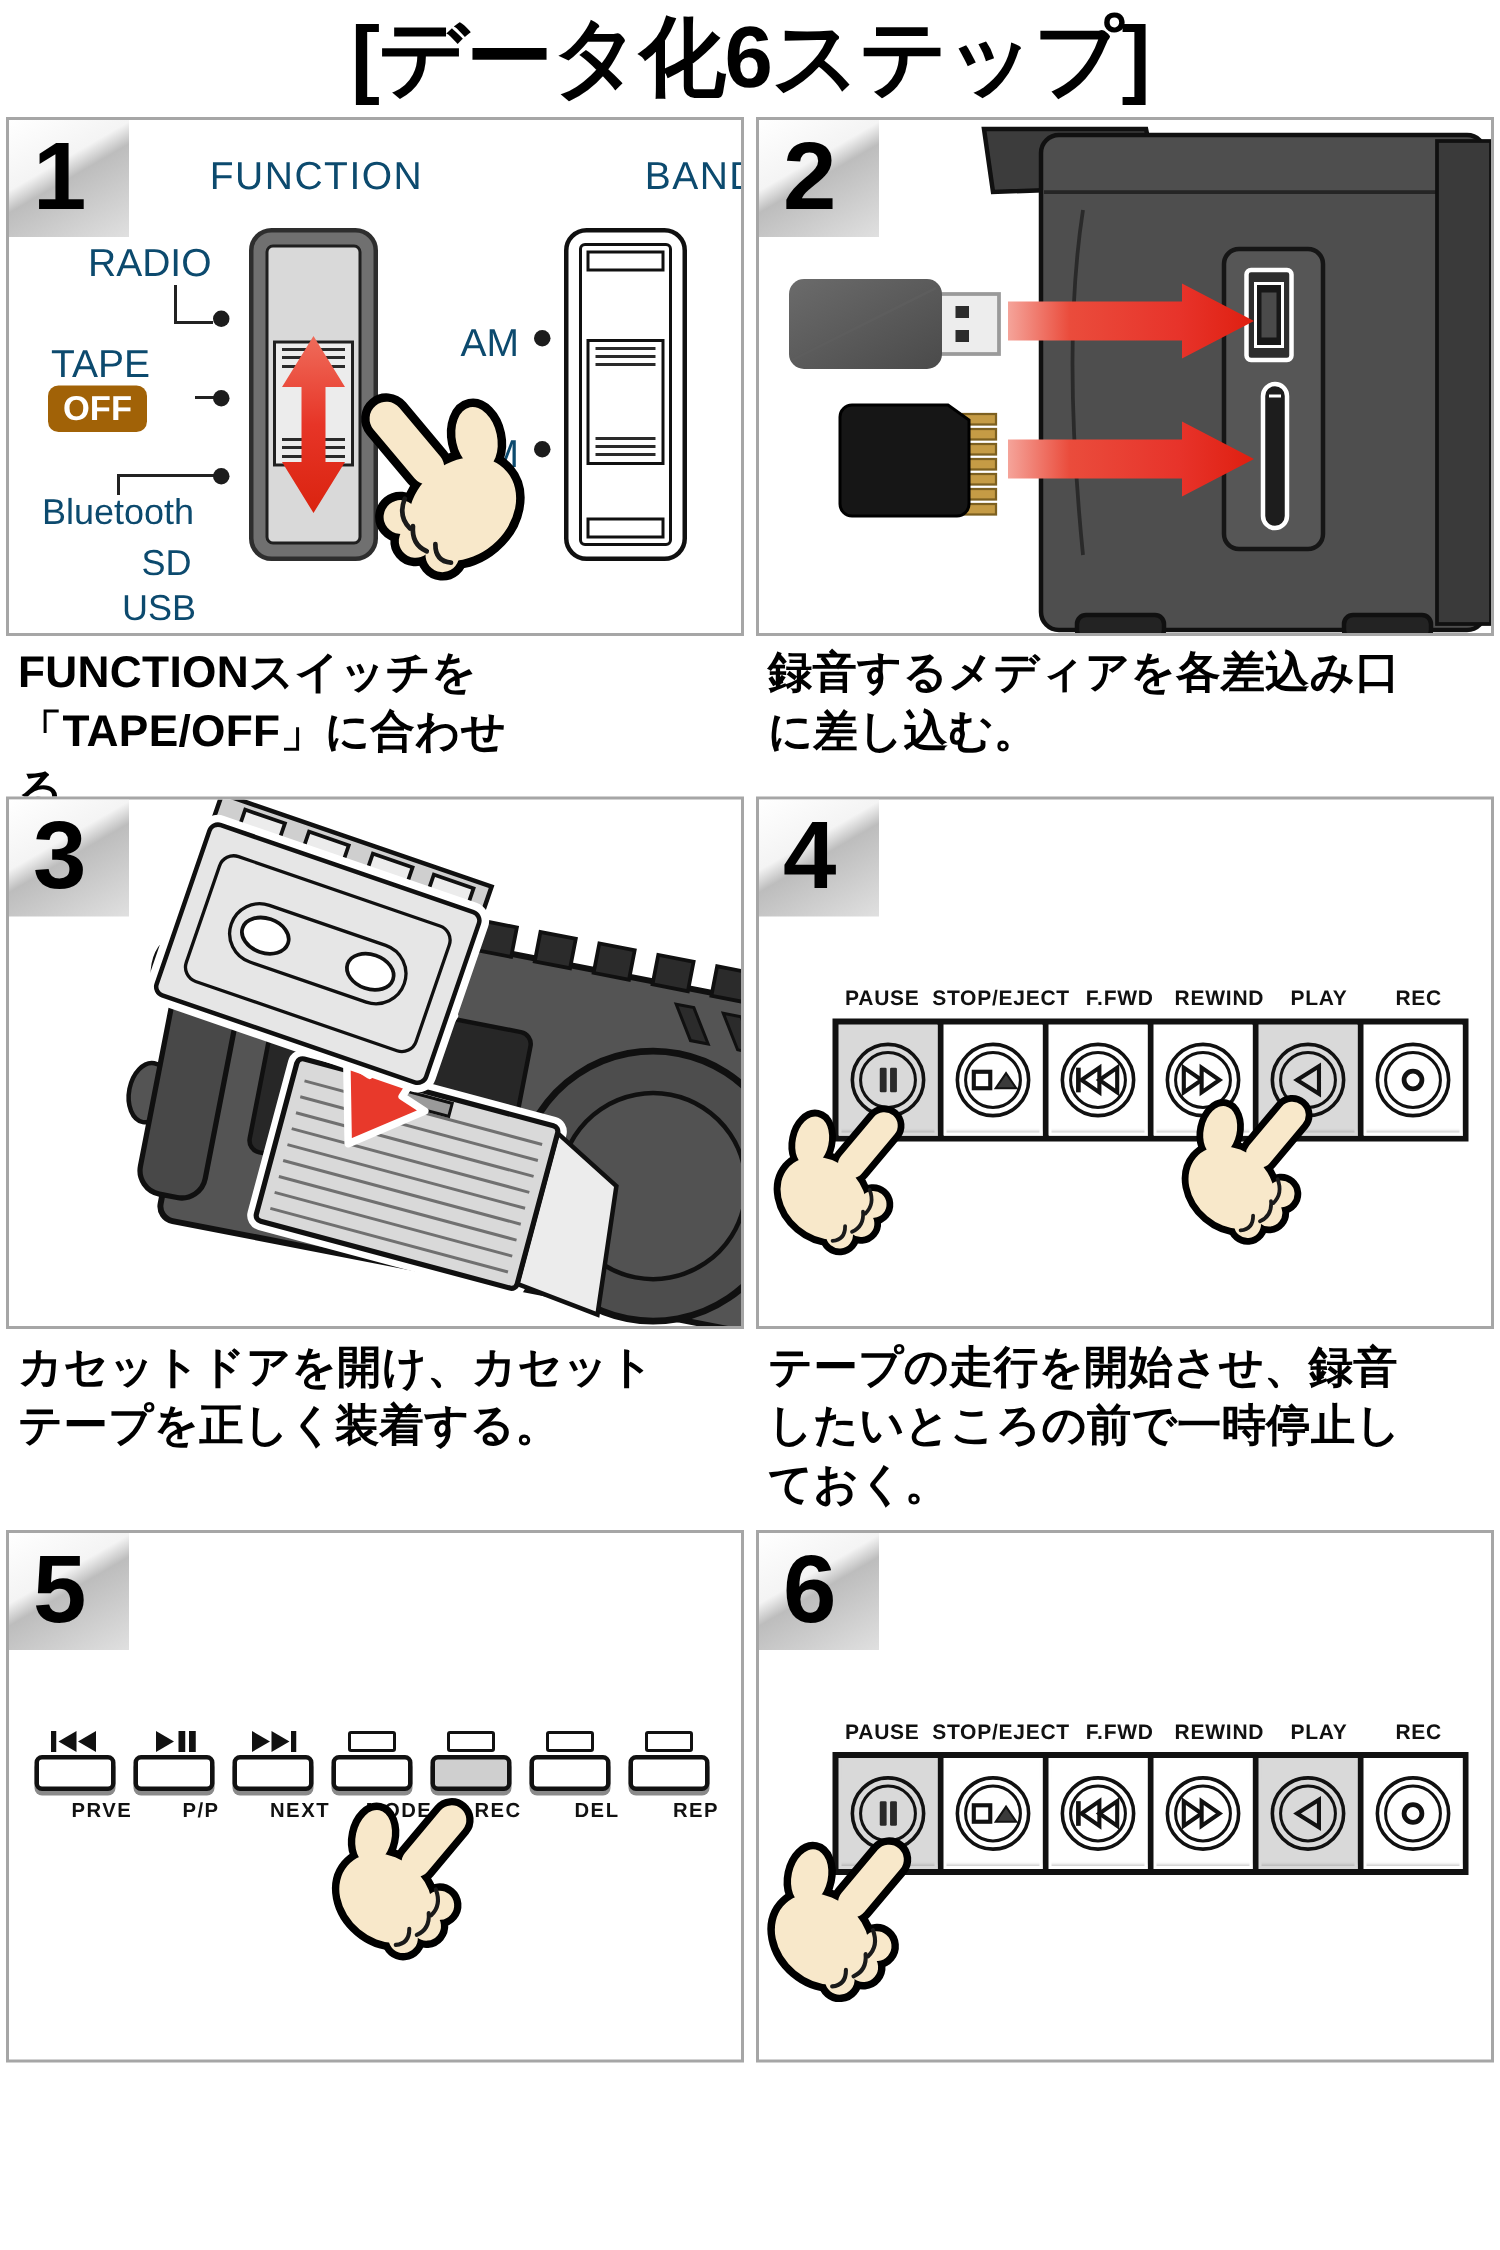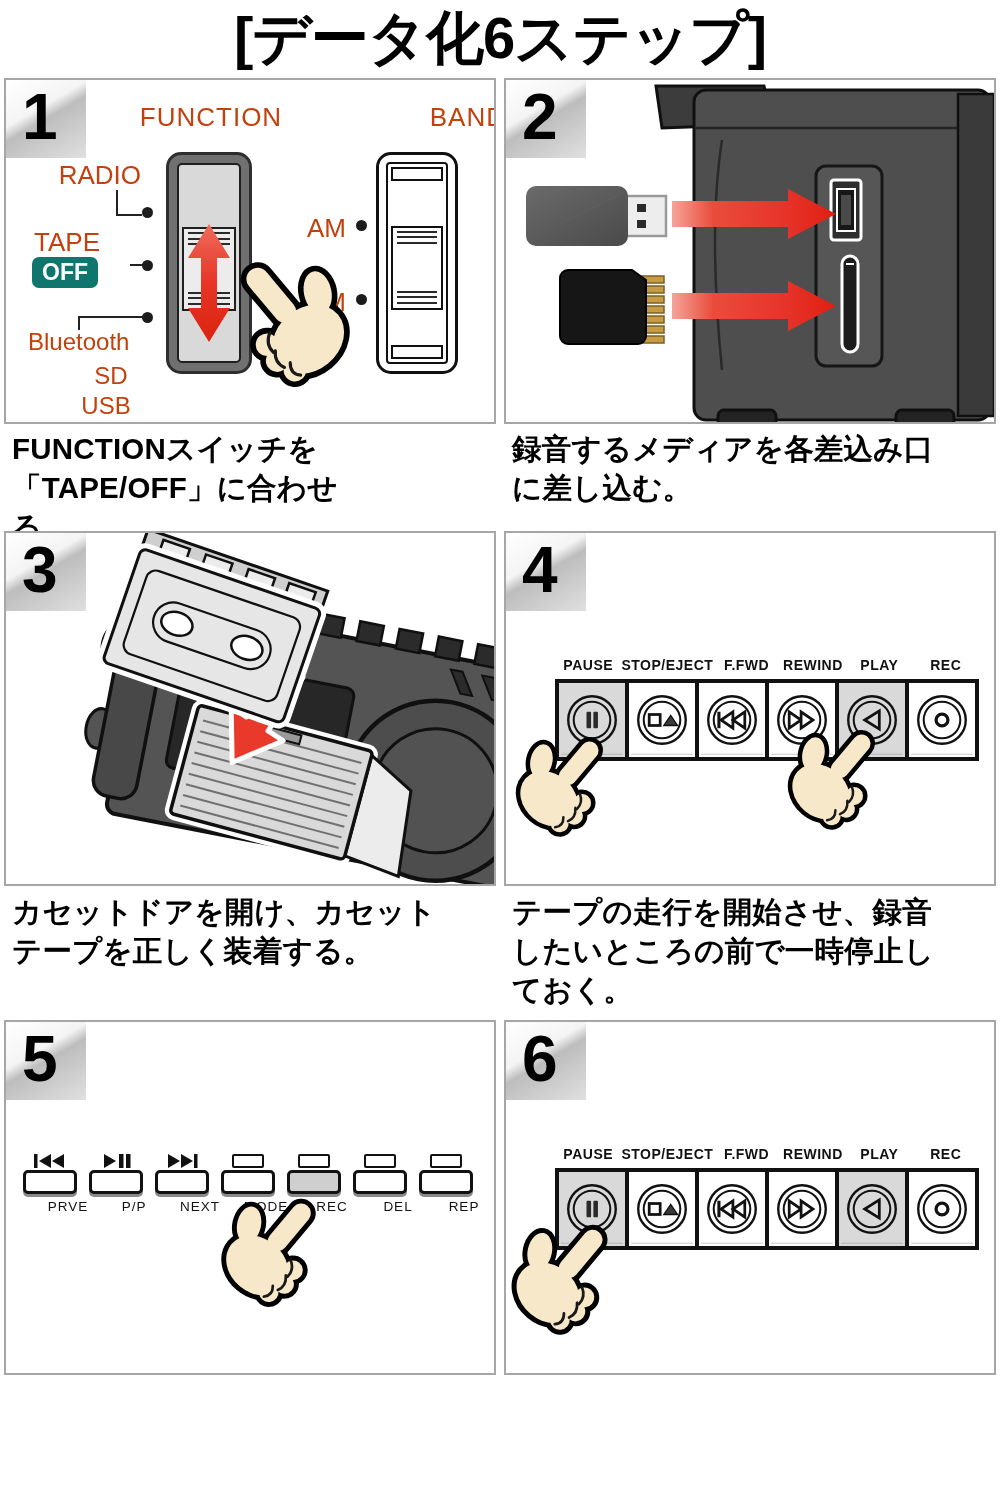--- a/index.html
+++ b/index.html
@@ -5,61 +5,61 @@
   html,body{margin:0;padding:0;background:#fff;}
   .stage{position:relative;width:1000px;height:1500px;background:#fff;overflow:hidden;
          font-family:"Liberation Sans",sans-serif;color:#000;}
   .title{position:absolute;top:0px;left:0;width:1000px;text-align:center;
          font-size:58px;font-weight:bold;letter-spacing:-1px;}
   .panel{position:absolute;width:488px;background:#fff;border:2px solid #a6a6a6;overflow:hidden;}
   .badge{position:absolute;top:0;left:0;width:80px;height:78px;z-index:40;
          background:linear-gradient(150deg,#ffffff 0%,#f4f4f4 38%,#bdbdbd 50%,#e0e0e0 100%);
          font-size:64px;font-weight:bold;line-height:74px;padding-left:16px;box-sizing:border-box;}
   .cap{position:absolute;font-size:29.5px;line-height:1.32;font-weight:600;letter-spacing:0.2px;}
-  .lbl{position:absolute;color:#c2410c;}
+  .lbl{position:absolute;color:#0c4a6e;}
   .dot{position:absolute;width:11px;height:11px;border-radius:50%;background:#1c1c1c;}
   .knob .rg{position:absolute;left:4px;right:4px;height:14px;
             background:repeating-linear-gradient(to bottom,#2a2a2a 0 2px,transparent 2px 5.5px);}
   .rg.t{top:3px}.rg.b{bottom:3px}
   .tlabels{position:absolute;left:49px;top:124px;width:424px;display:flex;z-index:5;}
   .tlabels span{flex:1;text-align:center;font-size:14px;font-weight:bold;letter-spacing:0.5px;color:#111;}
   .tstrip{position:absolute;left:49px;top:146px;width:424px;height:82px;background:#111;
           display:flex;gap:4px;padding:4px;box-sizing:border-box;z-index:6;}
   .tbtn{flex:1;background:#fff;display:flex;align-items:center;justify-content:center;
         box-shadow:inset 0 0 0 2px #fff, inset 0 -3px 2px #c9c9c9;}
   .tbtn.active{background:#d9d9d9;box-shadow:inset 0 0 0 2px #d9d9d9, inset 0 -3px 2px #b5b5b5;}
   .mrow{position:absolute;left:16px;top:130px;width:456px;display:flex;gap:10px;z-index:6;}
   .mcell{width:56px;display:flex;flex-direction:column;align-items:center;}
   .micon{height:18px;display:flex;align-items:center;justify-content:center;}
   .mled{width:28px;height:10px;border:2.5px solid #111;border-radius:2px;background:#fff;margin:2px 0 3px 0;box-sizing:content-box;}
   .mbtn{width:54px;height:24px;background:#fff;border:3px solid #111;border-radius:5px;
         box-shadow:0 3px 0 #8a8a8a;box-sizing:border-box;margin-top:0px;}
   .mbtn.rec{background:#cfcfcf;}
-  .mlabel{margin-top:5px;font-size:13.5px;font-weight:normal;letter-spacing:1px;color:#111;padding-left:36px;}
+  .mlabel{margin-top:5px;font-size:13.5px;font-weight:bold;letter-spacing:1px;color:#111;padding-left:36px;}
   .hand{position:absolute;z-index:30;}
   .mirror{transform:scaleX(-1);}
 </style>
 </head>
 <body>
 
 <div class="stage">
 
   <div class="title">[データ化6ステップ]</div>
 
   <div class="panel" style="left:4px;top:78px;height:342px;">
     <div class="badge">1</div>
     <div class="lbl" style="left:115px;top:22px;width:180px;text-align:center;font-size:26px;letter-spacing:1px;">FUNCTION</div>
     <div class="lbl" style="left:330px;top:22px;width:170px;text-align:right;font-size:26px;letter-spacing:1px;">BAND</div>
 
     <div class="lbl" style="left:28px;top:80px;width:107px;text-align:right;font-size:26px;">RADIO</div>
     <div style="position:absolute;left:110px;top:110px;width:24px;height:24px;border-left:2px solid #222;border-bottom:2px solid #222;"></div>
     <div class="dot" style="left:136px;top:127px;"></div>
 
     <div class="lbl" style="left:28px;top:147px;width:100px;font-size:26px;">TAPE</div>
-    <div style="position:absolute;left:26px;top:177px;background:#0f766e;color:#fff;font-size:23px;font-weight:bold;
+    <div style="position:absolute;left:26px;top:177px;background:#a16207;color:#fff;font-size:23px;font-weight:bold;
                 padding:2px 10px;border-radius:7px;">OFF</div>
     <div style="position:absolute;left:124px;top:184px;width:14px;border-top:2px solid #222;"></div>
     <div class="dot" style="left:136px;top:180px;"></div>
 
     <div style="position:absolute;left:72px;top:236px;width:64px;height:12px;border-left:2px solid #222;border-top:2px solid #222;"></div>
     <div class="dot" style="left:136px;top:232px;"></div>
     <div class="lbl" style="left:22px;top:248px;width:130px;font-size:24px;">Bluetooth</div>
     <div class="lbl" style="left:55px;top:282px;width:100px;text-align:center;font-size:24px;">SD</div>
     <div class="lbl" style="left:45px;top:312px;width:110px;text-align:center;font-size:24px;">USB</div>
 

